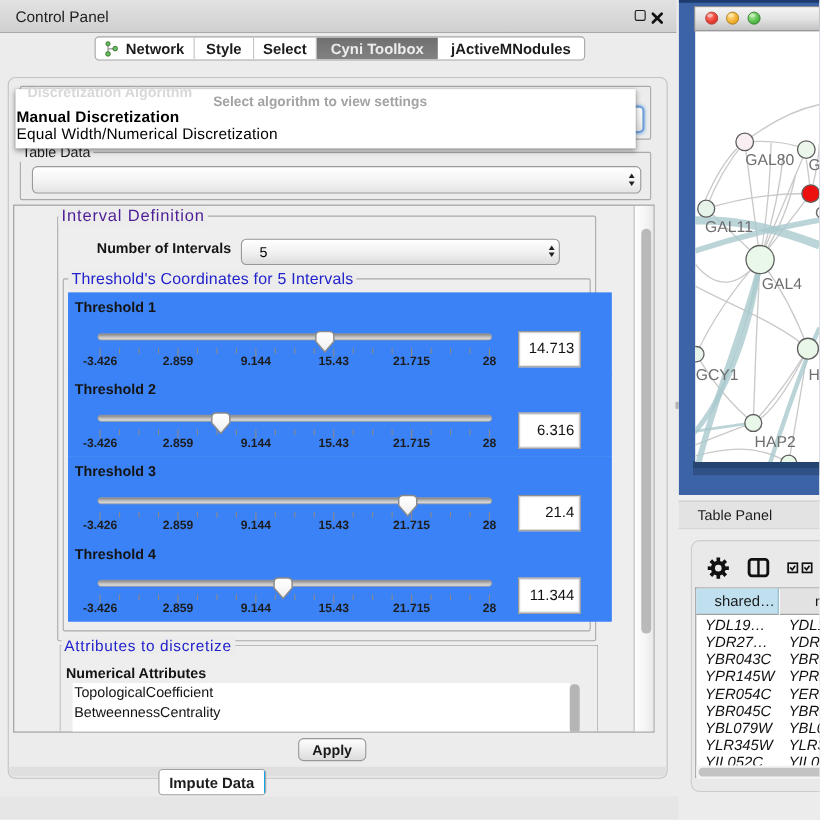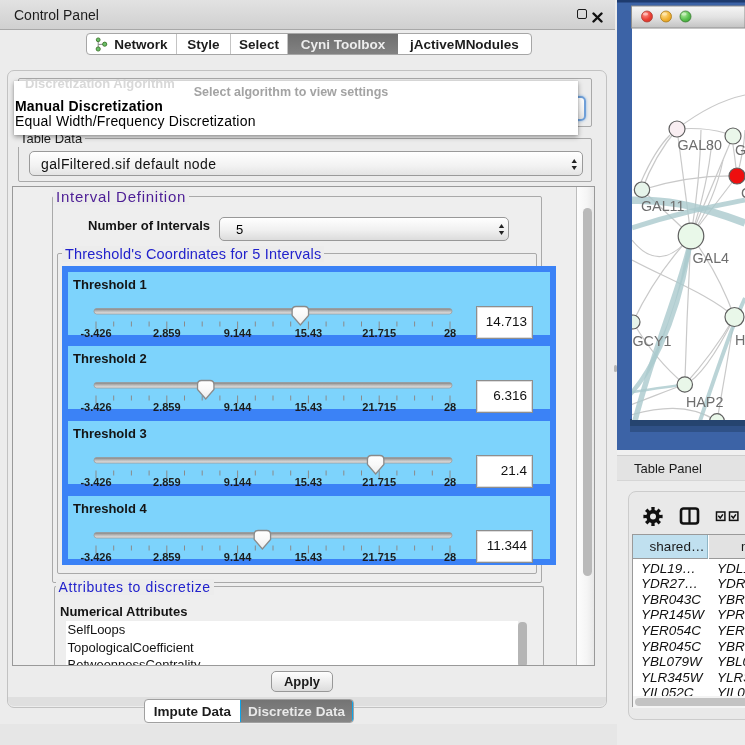--- a/index.html
+++ b/index.html
@@ -36,22 +36,22 @@
 
 
 #scrollpane { left:12px; top:186px; width:583px; height:480px; border:1px solid #999;
   background:#eeeeee; overflow:hidden; }
 #vsb-track { position:absolute; left:563px; top:0; width:19px; height:478px;
   background:linear-gradient(to right,#fdfdfd,#f5f5f5 55%,#e7e7e7); border-left:1px solid #bdbdbd; }
 #vsb-thumb { position:absolute; left:570px; top:21px; width:9px; height:368px;
   background:#b9b9b9; border-radius:4.5px; }
 
 
-.tblock { position:absolute; left:0; width:494px; height:74.5px; background:#7dd3fc;
-  border:6px solid #3b82f6; }
+.tblock { position:absolute; left:0; width:494px; height:74.5px; background:#3b82f6;
+  border:1px solid #3b82f6; }
 .ttitle { position:absolute; left:5px; top:5px; font-size:13px; font-weight:bold; color:#141414; }
 .tval { position:absolute; left:408px; top:34px; width:57px; height:33px; background:#fff;
   border:1px solid #8e8e8e; box-shadow:inset 0 0 0 1px #dcdcdc; font-size:13.5px; color:#111;
   text-align:right; padding:7px 5px 0 0; }
 
 
 #spinner { position:absolute; left:219px; top:217px; width:290px; height:24px;
   background:linear-gradient(#ffffff,#f0f0f0 55%,#dcdcdc); border:1px solid #989898; border-radius:5px; }
 
 
@@ -127,21 +127,20 @@
   </div>
 <div class="abs" style="left:0;top:724px;width:617px;height:21px;background:#e6e6e6"></div>
 
 <div class="group" style="left:18px;top:78px;width:574px;height:49px"></div>
 <div class="combo" style="left:29px;top:96px;width:557px;border:2px solid #6f9fd8;box-shadow:0 0 3px #86b4e4;"></div>
 
 <div class="group" style="left:18px;top:138px;width:574px;height:44px">
   <span class="gtitle" style="left:-2px;color:#1c1c1c">Table Data</span>
 </div>
 <div class="combo" style="left:29px;top:151px;width:554px">
-  <span class="txt">galFiltered.sif default node</span>
   <span class="arrows" style="left:540px;top:5px">
       <div>▲</div>
       <div>▼</div>
     </span>
 </div>
 
 <div class="abs" id="scrollpane">
 
   <div class="group" style="left:39px;top:9px;width:490px;height:387px">
     <span class="gtitle" style="left:0px;color:#4c1d95;font-size:15px;letter-spacing:0.75px">Interval Definition</span>
@@ -354,43 +353,41 @@
           </svg>
         </div>
   <div class="tval">11.344</div>
 </div>
   </div>
   <div class="group" style="left:41px;top:399px;width:490px;height:80px;border-bottom:none">
     <span class="gtitle" style="left:0.5px;color:#2222cc;font-size:14px;letter-spacing:0.6px">Attributes to discretize</span>
   </div>
   <div style="position:absolute;left:47px;top:417px;font-size:13px;font-weight:bold;color:#141414">Numerical Attributes</div>
   <div id="numlist">
-    <div>SelfLoops</div>
     <div>TopologicalCoefficient</div>
     <div>BetweennessCentrality</div>
   </div>
   <div style="position:absolute;left:505px;top:435px;width:9px;height:45px;background:#b5b5b5;border-radius:4px"></div>
   <div id="vsb-track"></div>
   <div id="vsb-thumb"></div>
 </div>
 
 <div class="abs" id="apply">Apply</div>
 
 <div class="abs" id="bottabs">
   <div class="seg" style="width:96px">Impute Data</div>
-  <div class="seg dark" style="width:112px">Discretize Data</div>
 </div>
 
 <div class="abs" style="left:614px;top:365px;width:3px;height:7px;background:#b5b5b5;border-radius:1.5px"></div>
 
 <div class="abs" id="popup">
   <div class="ghost">Discretization Algorithm</div>
   <div class="sel">Select algorithm to view settings</div>
   <div class="it1">Manual Discretization</div>
-  <div class="it2">Equal Width/Frequency Discretization</div>
+  <div class="it2">Equal Width/Numerical Discretization</div>
 </div>
 
 <svg class="abs" style="left:617px;top:0" width="128" height="455" viewBox="617 0 128 455">
   <defs>
     <linearGradient id="wtb" x1="0" y1="0" x2="0" y2="1">
       <stop offset="0" stop-color="#f6f6f6"></stop>
         <stop offset="0.5" stop-color="#e3e3e3"></stop>
         <stop offset="1" stop-color="#c2c2c2"></stop>
     </linearGradient>
     <radialGradient id="rl-r" cx="0.35" cy="0.3" r="0.9">

